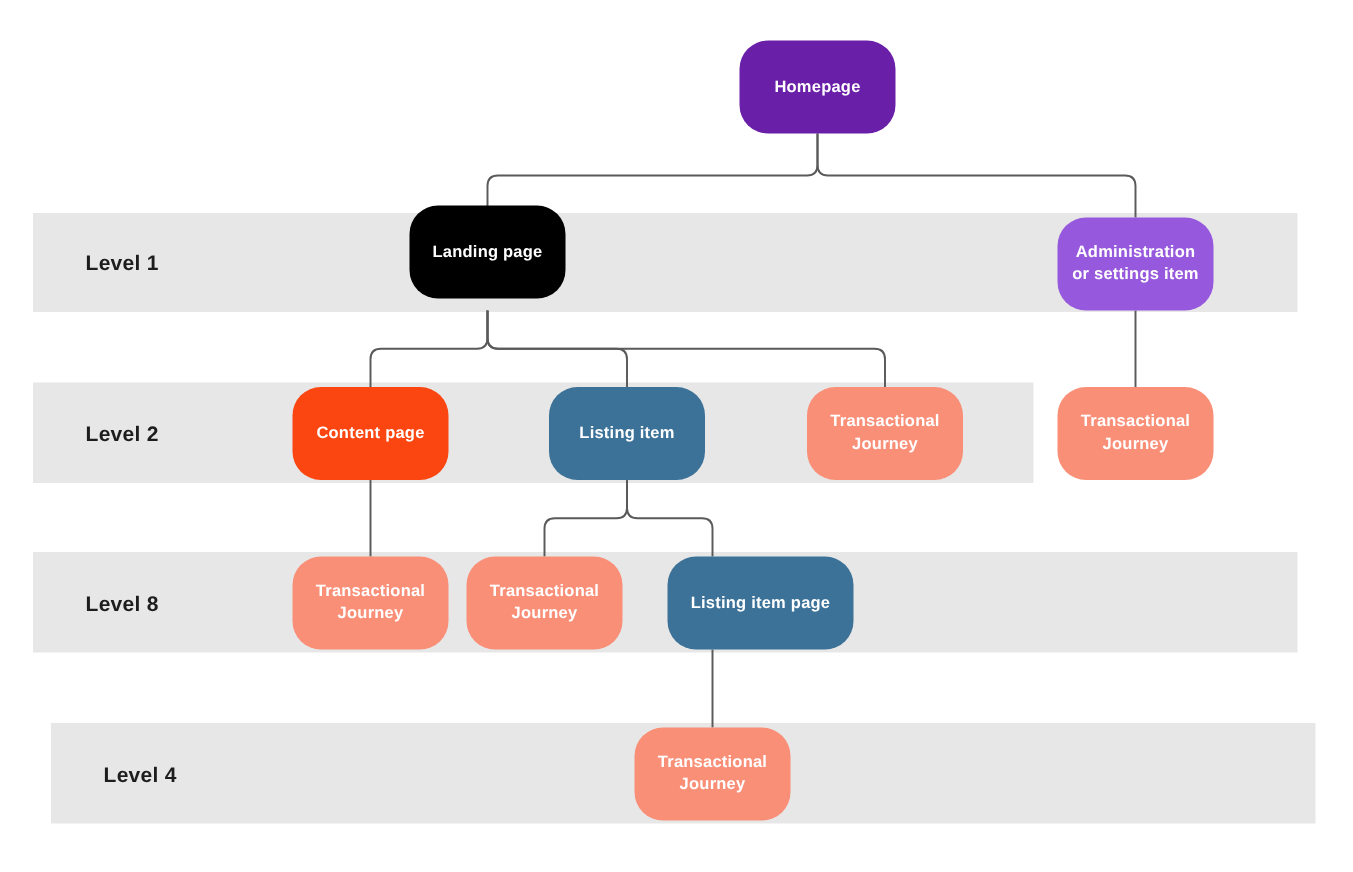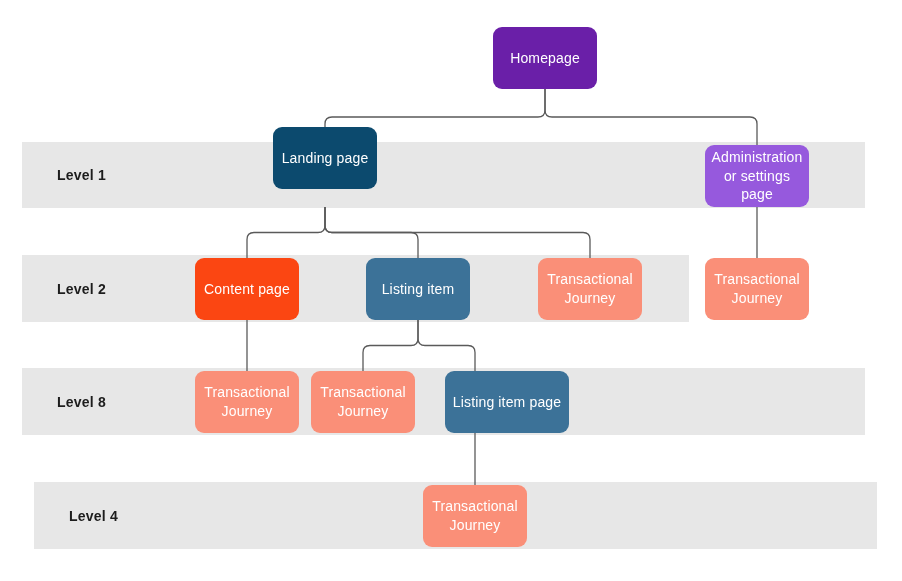--- a/index.html
+++ b/index.html
@@ -35,28 +35,28 @@
   #connectors {
     position: absolute;
     left: 0;
     top: 0;
     width: 902px;
     height: 581px;
     pointer-events: none;
   }
   .node {
     position: absolute;
-    border-radius: 9px;
+    border-radius: 19px;
     display: flex;
     align-items: center;
     justify-content: center;
     text-align: center;
     color: #ffffff;
-    font-size: 14px;
-    font-weight: normal;
+    font-size: 11px;
+    font-weight: bold;
     letter-spacing: 0.15px;
     line-height: 1.35;
     box-sizing: border-box;
     padding: 2px 6px;
   }
   .node span {
     display: block;
   }
 </style>
 </head>
@@ -89,25 +89,25 @@
       <path d="M 247 320 L 247 371" fill="none" stroke="#5a5a5a" stroke-width="1.3"></path>
       <path d="M 418 320 L 418 338.5 Q 418 345.5 411 345.5 L 370 345.5 Q 363 345.5 363 352.5 L 363 371" fill="none" stroke="#5a5a5a" stroke-width="1.3"></path>
       <path d="M 418 320 L 418 338.5 Q 418 345.5 425 345.5 L 468 345.5 Q 475 345.5 475 352.5 L 475 371" fill="none" stroke="#5a5a5a" stroke-width="1.3"></path>
       <path d="M 475 433 L 475 485" fill="none" stroke="#5a5a5a" stroke-width="1.3"></path>
     </svg>
 
   <div id="nodes">
       <div class="node" style="left: 493px; top: 27px; width: 104px; height: 62px; background: rgb(106, 31, 168);">
         <span>Homepage</span>
       </div>
-      <div class="node" style="left: 273px; top: 127px; width: 104px; height: 62px; background: #0c4a6e; align-items: center;">
+      <div class="node" style="left: 273px; top: 137px; width: 104px; height: 62px; background: #000000; align-items: center;">
         <span>Landing page</span>
       </div>
       <div class="node" style="left: 705px; top: 145px; width: 104px; height: 62px; background: rgb(150, 89, 221);">
-        <span>Administration or settings page</span>
+        <span>Administration or settings item</span>
       </div>
       <div class="node" style="left: 195px; top: 258px; width: 104px; height: 62px; background: rgb(251, 70, 18);">
         <span>Content page</span>
       </div>
       <div class="node" style="left: 366px; top: 258px; width: 104px; height: 62px; background: rgb(60, 114, 152);">
         <span>Listing item</span>
       </div>
       <div class="node" style="left: 538px; top: 258px; width: 104px; height: 62px; background: rgb(250, 143, 120);">
         <span>Transactional Journey</span>
       </div>

